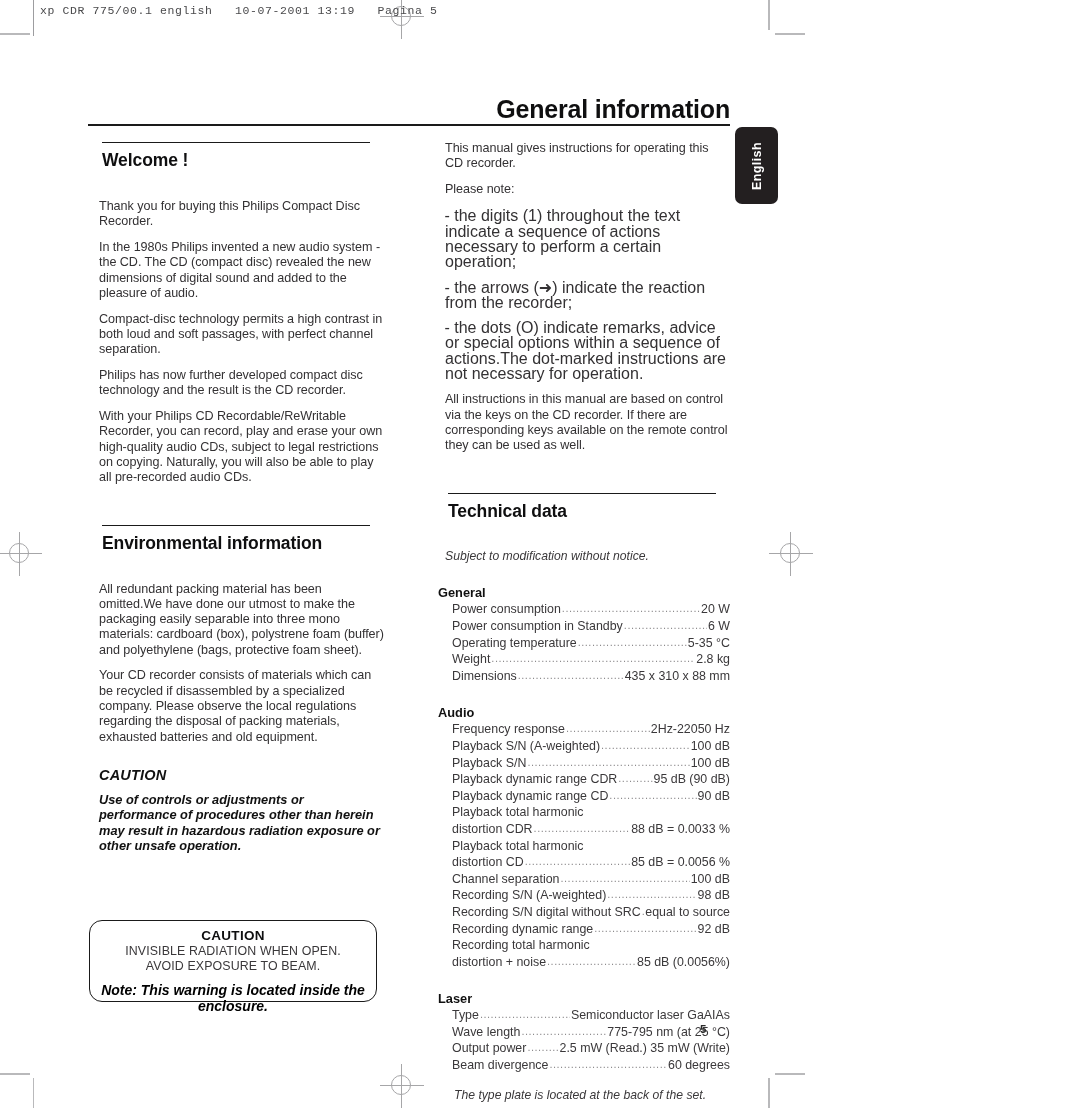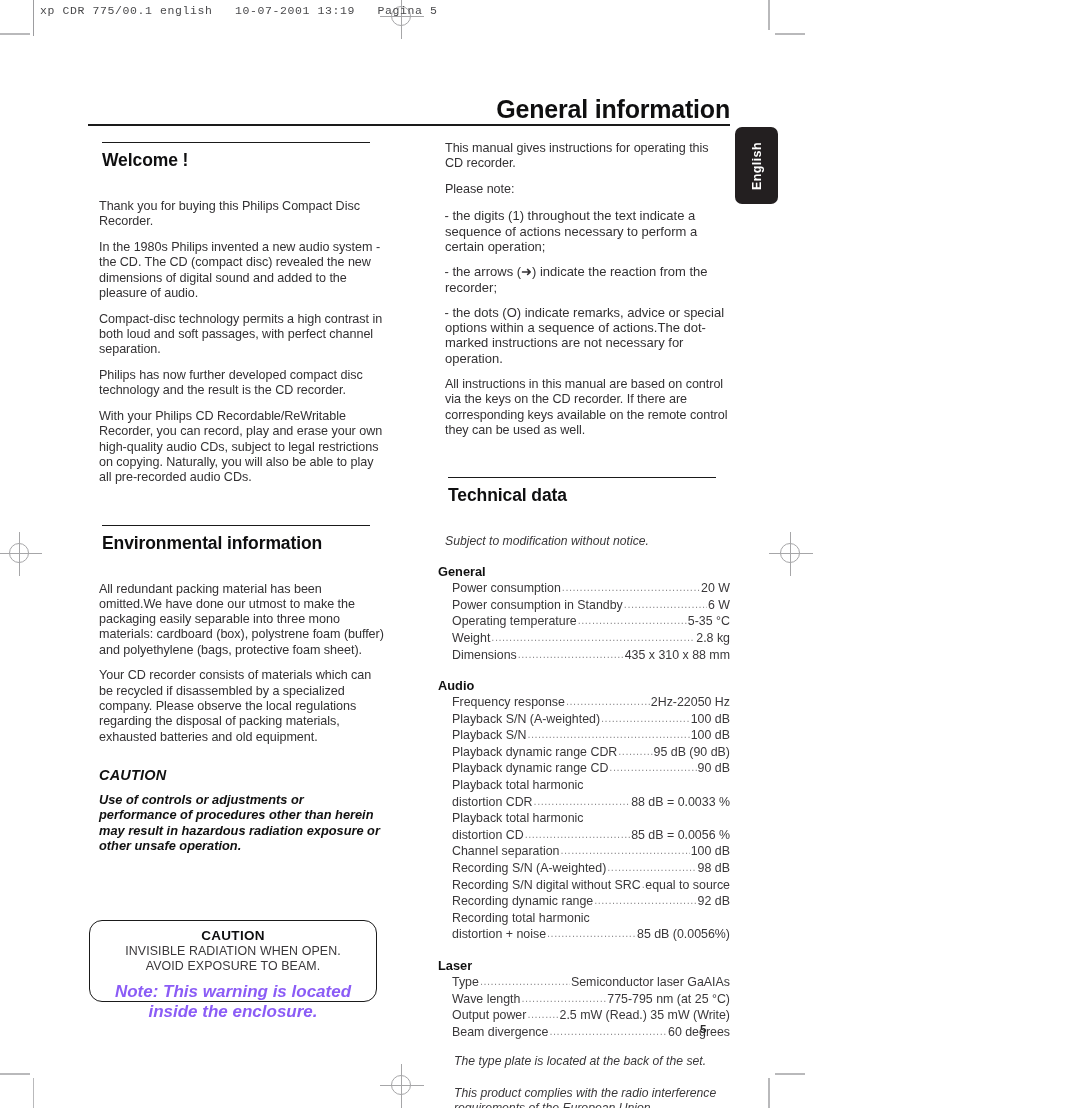--- a/index.html
+++ b/index.html
@@ -145,21 +145,21 @@
     line-height: 15.3px;
     color: #333133;
     letter-spacing: -0.05px;
   }
   p.body + p.body { margin-top: 10.5px; }
 
   p.bullet {
     margin: 0 0 0 0;
     padding-left: 11px;
     text-indent: -0.5px;
-    font-size: 13px;
+    font-size: 16px;
     line-height: 15.3px;
     color: #333133;
   }
   p.bullet + p.bullet { margin-top: 10px; }
 
   
   .caution-head {
     margin: 0;
     padding-left: 11px;
     font-size: 14.5px;
@@ -181,21 +181,21 @@
   
   .subtle-italic {
     margin: 0;
     padding-left: 11px;
     font-size: 12.2px;
     font-style: italic;
     color: #3a383a;
     line-height: 15px;
   }
   h3.spec-group {
-    margin: 15px 0 1px 4px;
+    margin: 21px 0 1px 4px;
     font-size: 12.8px;
     font-weight: bold;
     color: #111;
   }
   ul.spec-list {
     list-style: none;
     margin: 0;
     padding: 0 0 0 18px;
   }
   ul.spec-list li {
@@ -251,24 +251,24 @@
     color: #0f0f10;
   }
   .cb-line {
     margin: 1px 0 0 0;
     font-size: 12.4px;
     color: #3a383a;
     letter-spacing: 0.1px;
   }
   .cb-note {
     margin: 9px 0 0 0;
-    font-size: 17px;
+    font-size: 14px;
     font-weight: bold;
     font-style: italic;
-    color: #8b5cf6;
+    color: #000000;
   }
 
   .page-number {
     position: absolute;
     left: 700px;
     top: 1023px;
     font-size: 11.5px;
     font-weight: bold;
     color: #2a2a2a;
   }

